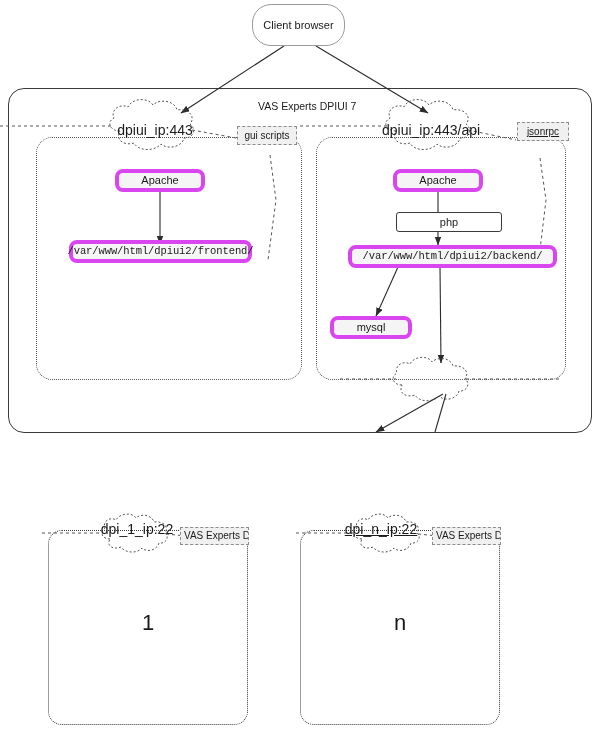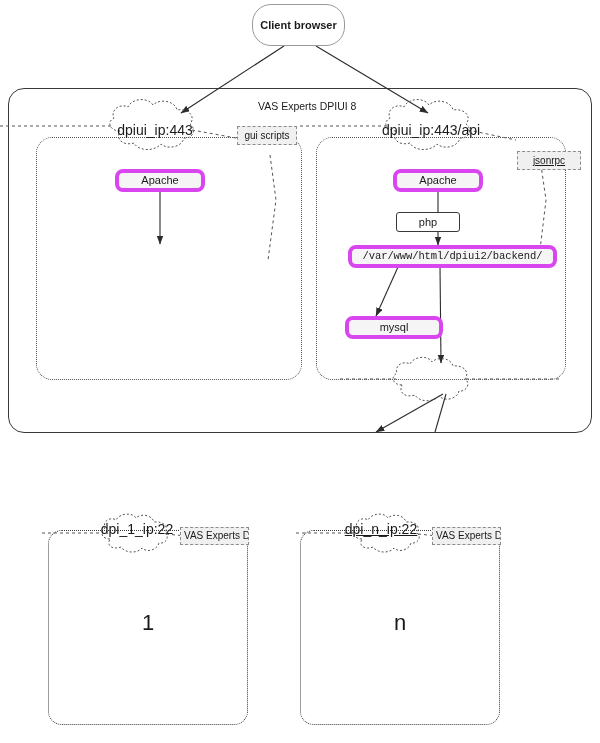--- a/index.html
+++ b/index.html
@@ -48,21 +48,20 @@
     border-radius: 3px;
     font-size: 11px;
     color: #1a1a1a;
   }
   .box-client {
     background: #ffffff;
     border: 1px solid #9a9a9a;
     border-radius: 19px;
     font-size: 11px;
     color: #1a1a1a;
-    font-weight: bold;
   }
   .mono {
     font-family: "Liberation Mono", "DejaVu Sans Mono", monospace;
     font-size: 10.5px;
     letter-spacing: -0.1px;
   }
   
   .tag {
     background: #f0f0f0;
     border: 1px dashed #8c8c8c;
@@ -231,56 +230,59 @@
                C365,550 358,546 362,539 Z" fill="none" stroke="#555" stroke-width="1" stroke-dasharray="2,2"></path>
     </g>
     <path d="M296,533 L355,533" stroke="#555" stroke-width="1" stroke-dasharray="3,3" fill="none"></path>
     <path d="M418,534 L438,536" stroke="#555" stroke-width="1" stroke-dasharray="3,3" fill="none"></path>
   </svg>
 
   <div class="node box-client" style="left:252px; top:4px; width:93px; height:42px;">
     <span>Client browser</span>
   </div>
 
-  <div class="ctitle" style="left:258px; top:100px;">VAS Experts DPIUI 8</div>
+  <div class="ctitle" style="left:258px; top:100px;">VAS Experts DPIUI 7</div>
 
   <div class="cloud-label" style="left:110px; top:122px; width:90px;">dpiui_ip:443</div>
 
   <div class="cloud-label" style="left:382px; top:122px; width:92px;">dpiui_ip:443/api</div>
 
   <div class="cloud-label" style="left:90px; top:521px; width:94px;">dpi_1_ip:22</div>
 
   <div class="cloud-label" style="left:334px; top:521px; width:94px;text-decoration:underline;">dpi_n_ip:22</div>
 
   <div class="node tag" style="left:237px; top:126px; width:60px; height:19px;">
     <span>gui scripts</span>
   </div>
 
-  <div class="node tag" style="left:517px; top:151px; width:64px; height:19px;text-decoration:underline;">
+  <div class="node tag" style="left:517px; top:122px; width:52px; height:19px;text-decoration:underline;">
     <span>jsonrpc</span>
   </div>
 
   <div class="node box-round" style="left:115px; top:169px; width:90px; height:23px;">
     <span>Apache</span>
   </div>
 
+  <div class="node box-round mono" style="left:69px; top:240px; width:183px; height:23px;">
+    <span>/var/www/html/dpiui2/frontend/</span>
+  </div>
 
   <div class="node box-round" style="left:393px; top:169px; width:90px; height:23px;">
     <span>Apache</span>
   </div>
 
-  <div class="node box-white" style="left:396px; top:212px; width:64px; height:20px;">
+  <div class="node box-white" style="left:396px; top:212px; width:106px; height:20px;">
     <span>php</span>
   </div>
 
   <div class="node box-round mono" style="left:348px; top:245px; width:209px; height:23px;">
     <span>/var/www/html/dpiui2/backend/</span>
   </div>
 
-  <div class="node box-round" style="left:330px; top:316px; width:98px; height:23px;margin-left:15px;">
+  <div class="node box-round" style="left:330px; top:316px; width:82px; height:23px;">
     <span>mysql</span>
   </div>
 
   <div class="node tag" style="left:180px; top:527px; width:69px; height:18px; justify-content:flex-start;">
     <span>VAS Experts DPI</span>
   </div>
 
   <div class="node tag" style="left:432px; top:527px; width:69px; height:18px; justify-content:flex-start;">
     <span>VAS Experts DPI</span>
   </div>

